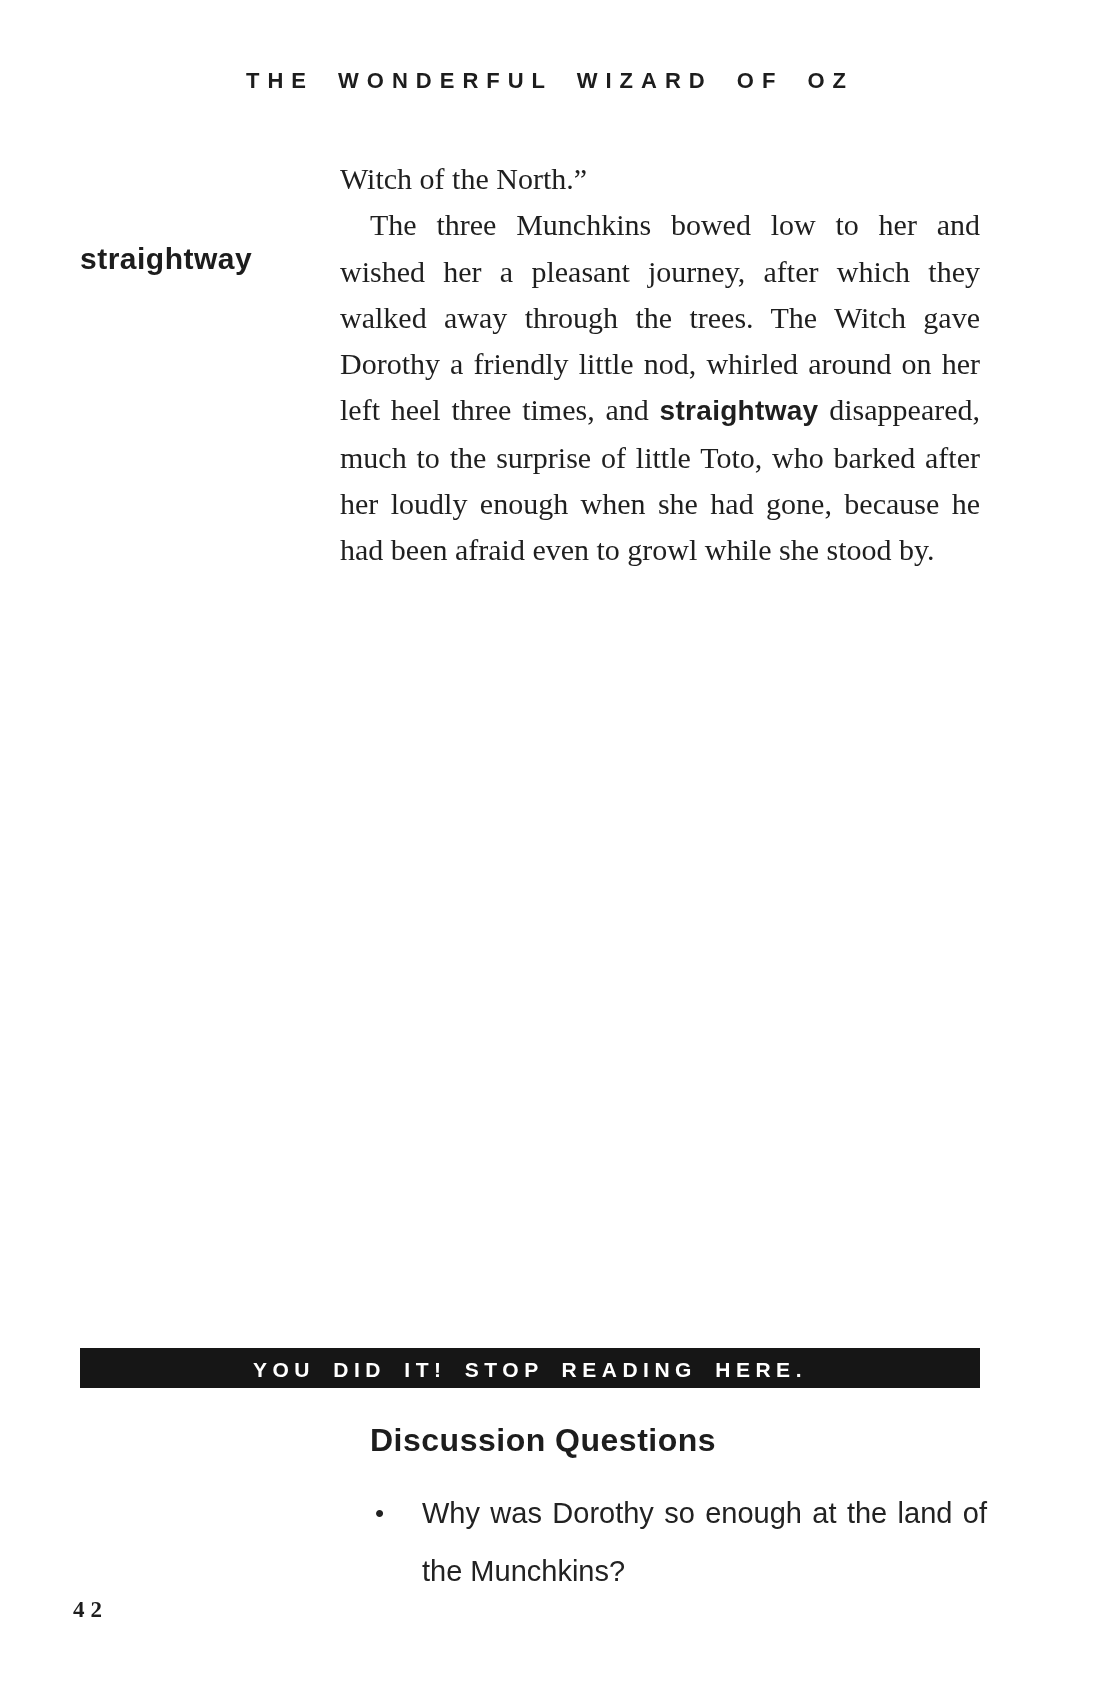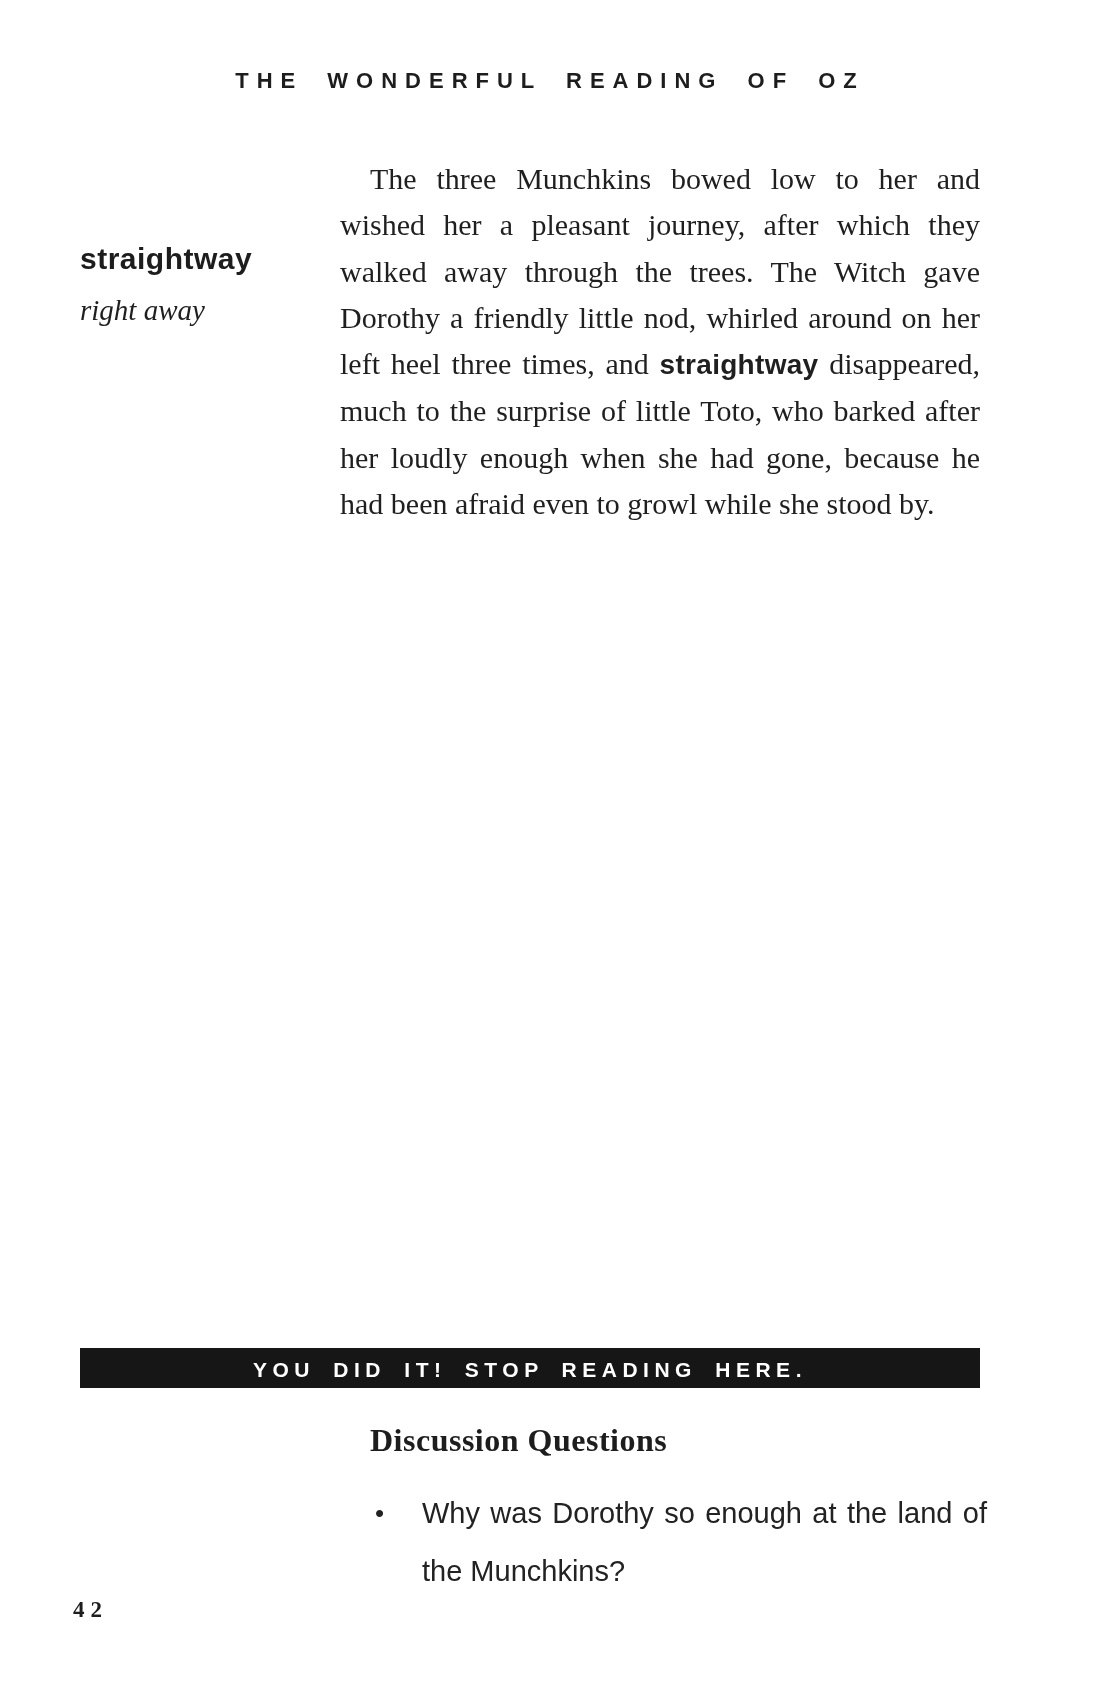--- a/index.html
+++ b/index.html
@@ -105,21 +105,21 @@
     padding-top: 2px;
     text-align: right;
   }
 
   
   .discussion-heading {
     position: absolute;
     left: 370px;
     top: 1424px;
     margin: 0;
-    font-family: Liberation Serif, serif;
+    font-family: Liberation Sans, sans-serif;
     font-weight: 700;
     font-size: 32px;
     letter-spacing: 0.5px;
     line-height: 1;
     color: #1d1d1d;
   }
   .question-list {
     position: absolute;
     left: 375px;
     top: 1484px;
@@ -155,28 +155,28 @@
     letter-spacing: 6px;
     color: #1d1d1d;
     line-height: 1;
   }
 </style>
 </head>
 <body>
 
 <div class="page">
 
-  <header class="running-head">THE WONDERFUL READING OF OZ</header>
+  <header class="running-head">THE WONDERFUL WIZARD OF OZ</header>
 
   <aside class="margin-note">
     <div class="vocab-term">straightway</div>
-    <div class="vocab-definition">right away</div>
   </aside>
 
   <main class="body-text" id="body-text">
+      <p class=""><span class="seg">Witch of the North.”</span></p>
       <p class="indent"><span class="seg">The three Munchkins bowed low to her and wished her a pleasant journey, after which they walked away through the trees. The Witch gave Dorothy a friendly little nod, whirled around on her left heel three times, and </span><span class="vocab-inline">straightway</span><span class="seg"> disappeared, much to the surprise of little Toto, who barked after her loudly enough when she had gone, because he had been afraid even to growl while she stood by.</span></p>
     </main>
 
   <div class="stop-banner">
     <span class="stop-banner-label">YOU DID IT! STOP READING HERE.</span>
   </div>
 
   <section>
     <h2 class="discussion-heading">Discussion Questions</h2>
     <ul class="question-list" id="question-list">

